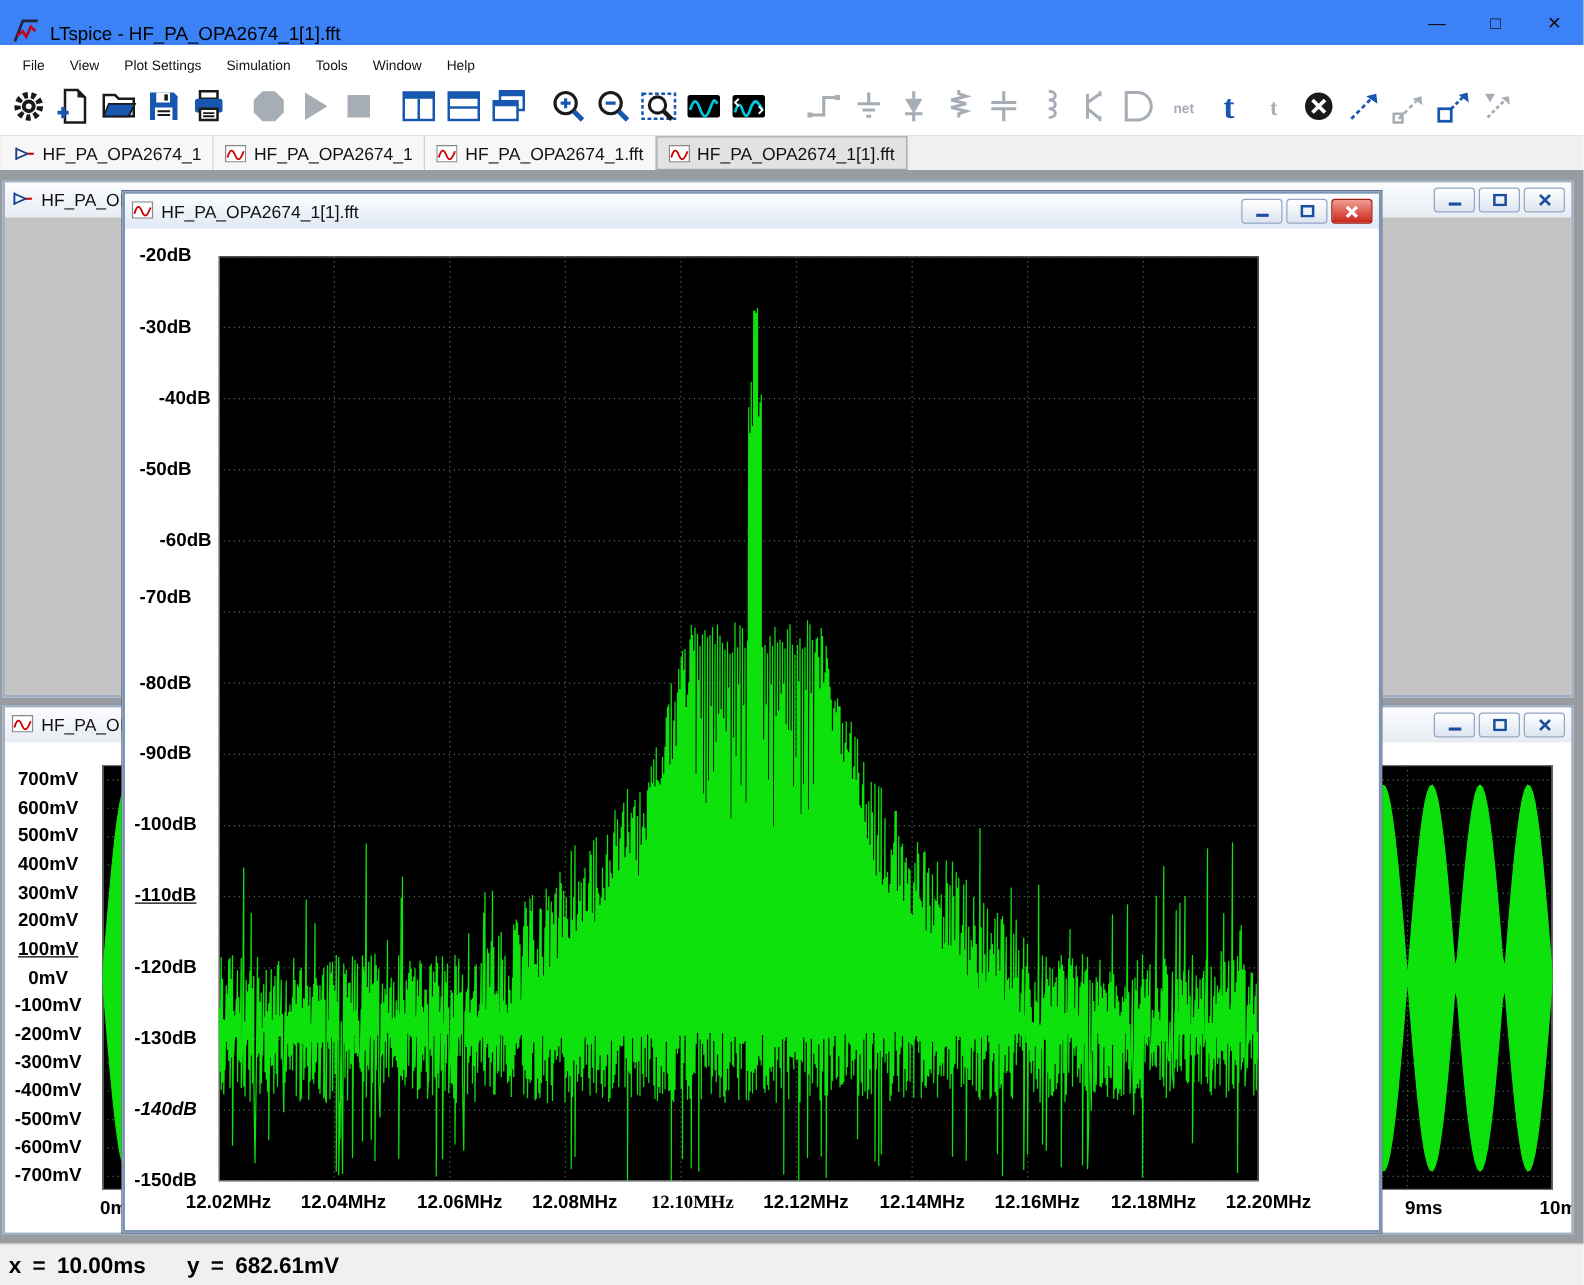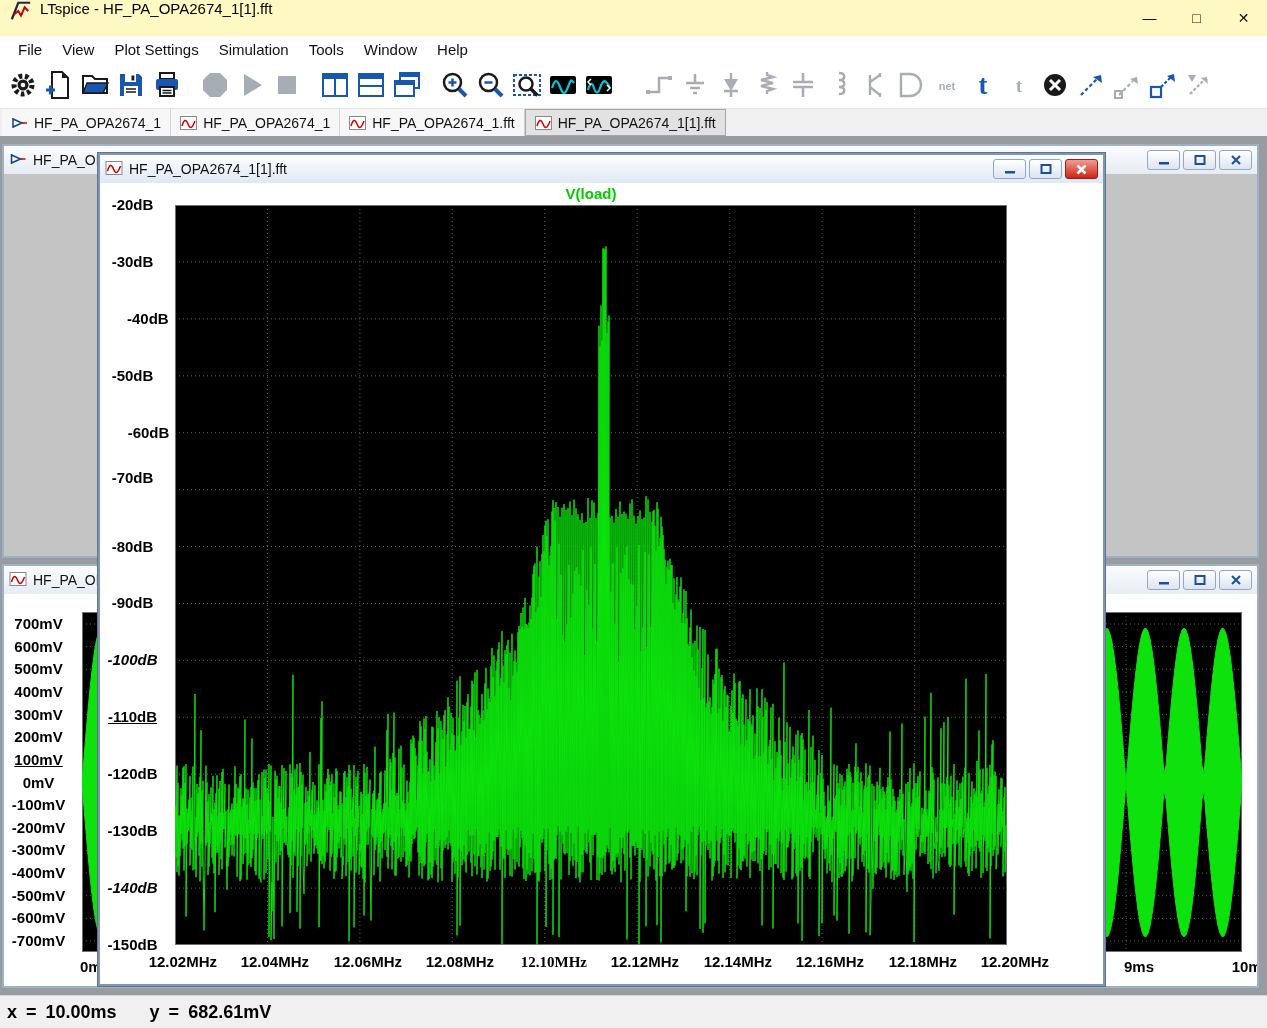--- a/index.html
+++ b/index.html
@@ -1,30 +1,30 @@
 <!DOCTYPE html>
 <html><head>
 <meta charset="utf-8">
 <style>
   *{box-sizing:border-box}
   html,body{margin:0;padding:0}
   body{width:1267px;height:1028px;position:relative;overflow:hidden;
        font-family:"Liberation Sans",sans-serif;background:#fff;color:#000}
 
   
-  .titlebar{position:absolute;left:0;top:0;width:1267px;height:36px;background:#fef9c3;
-            display:flex;align-items:flex-start}
+  .titlebar{position:absolute;left:0;top:0;width:1267px;height:36px;background:#3b82f6;
+            display:flex;align-items:flex-end}
   .logo{margin:0 7px 0 9px;display:flex}
   .title-text{font-size:15px;color:#000}
   .win-controls{margin-left:auto;display:flex;height:100%}
   .wc{width:47px;height:100%;display:flex;align-items:center;justify-content:center;
       font-size:14px;color:#111}
 
   .menubar{position:absolute;left:0;top:36px;width:1267px;height:26px;background:#fff;
-           display:flex;align-items:center;padding-left:8px;font-size:15px}
+           display:flex;align-items:flex-end;padding-left:8px;font-size:11px}
   .menu-item{padding:3px 10px;color:#111;white-space:nowrap}
 
   .toolbar{position:absolute;left:0;top:62px;width:1267px;height:46px;background:#fff;
            display:flex;align-items:center;padding-left:8px}
   .tbtn{width:30px;height:30px;margin-right:6px;flex:none;display:flex;align-items:center;justify-content:center}
   .tbtn svg{display:block}
   .gap{margin-left:12px}
   .biggap{margin-left:24px}
 
   .tabbar{position:absolute;left:0;top:108px;width:1267px;height:28px;background:#f0f0f0;
@@ -487,21 +487,20 @@
             </svg>
           </div>
         <div class="mbtn close-red">
             <svg width="13" height="11">
               <path d="M2.5 1.5l8 8M10.5 1.5l-8 8" stroke="#fff" stroke-width="2.6"></path>
             </svg>
           </div>
       </div>
     </div>
     <div class="plot-content" id="fft-content">
-      <div id="fft-title" style="color: rgb(0, 204, 0);">V(load)</div>
       <div class="plot-area" id="fft-plot">
           <svg width="832" height="740">
             <rect x="0" y="0" width="832" height="740" fill="#000"></rect>
             <line class="grid" x1="0.0" y1="0" x2="0.0" y2="740"></line>
             <line class="grid" x1="92.4" y1="0" x2="92.4" y2="740"></line>
             <line class="grid" x1="184.9" y1="0" x2="184.9" y2="740"></line>
             <line class="grid" x1="277.3" y1="0" x2="277.3" y2="740"></line>
             <line class="grid" x1="369.8" y1="0" x2="369.8" y2="740"></line>
             <line class="grid" x1="462.2" y1="0" x2="462.2" y2="740"></line>
             <line class="grid" x1="554.7" y1="0" x2="554.7" y2="740"></line>
@@ -527,21 +526,21 @@
           </svg>
         </div>
     <div class="ylab" style="left: 0px; width: 70px; top: 13px;">-20dB</div>
         <div class="ylab" style="left: 0px; width: 70px; top: 70px;">-30dB</div>
         <div class="ylab" style="left: 0px; width: 70px; top: 127px; padding-left: 27px;">-40dB</div>
         <div class="ylab" style="left: 0px; width: 70px; top: 184px;">-50dB</div>
         <div class="ylab" style="left: 16px; width: 70px; top: 241px;">-60dB</div>
         <div class="ylab" style="left: 0px; width: 70px; top: 286px;">-70dB</div>
         <div class="ylab" style="left: 0px; width: 70px; top: 355px;">-80dB</div>
         <div class="ylab" style="left: 0px; width: 70px; top: 411px;">-90dB</div>
-        <div class="ylab" style="left: 0px; width: 70px; top: 468px; font-style: italic;">-100dB</div>
+        <div class="ylab" style="left: 0px; width: 70px; top: 468px;">-100dB</div>
         <div class="ylab" style="left: 0px; width: 70px; top: 525px; text-decoration: underline;">-110dB</div>
         <div class="ylab" style="left: 0px; width: 70px; top: 582px;">-120dB</div>
         <div class="ylab" style="left: 0px; width: 70px; top: 639px;">-130dB</div>
         <div class="ylab" style="left: 0px; width: 70px; top: 696px; font-style: italic;">-140dB</div>
         <div class="ylab" style="left: 0px; width: 70px; top: 753px;">-150dB</div>
         <div class="xlab" style="left: 33px; top: 770px; width: 84px;">12.02MHz</div>
         <div class="xlab" style="left: 125px; top: 770px; width: 84px;">12.04MHz</div>
         <div class="xlab" style="left: 218px; top: 770px; width: 84px;">12.06MHz</div>
         <div class="xlab" style="left: 310px; top: 770px; width: 84px;">12.08MHz</div>
         <div class="xlab" style="left: 403px; top: 770px; width: 84px; font-family: Liberation Serif, serif;">12.10MHz</div>

